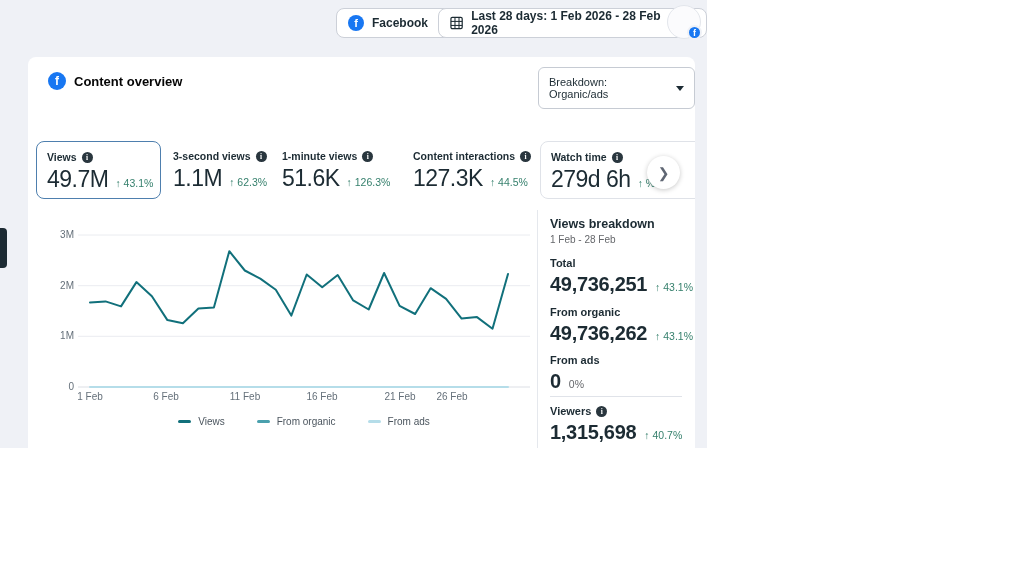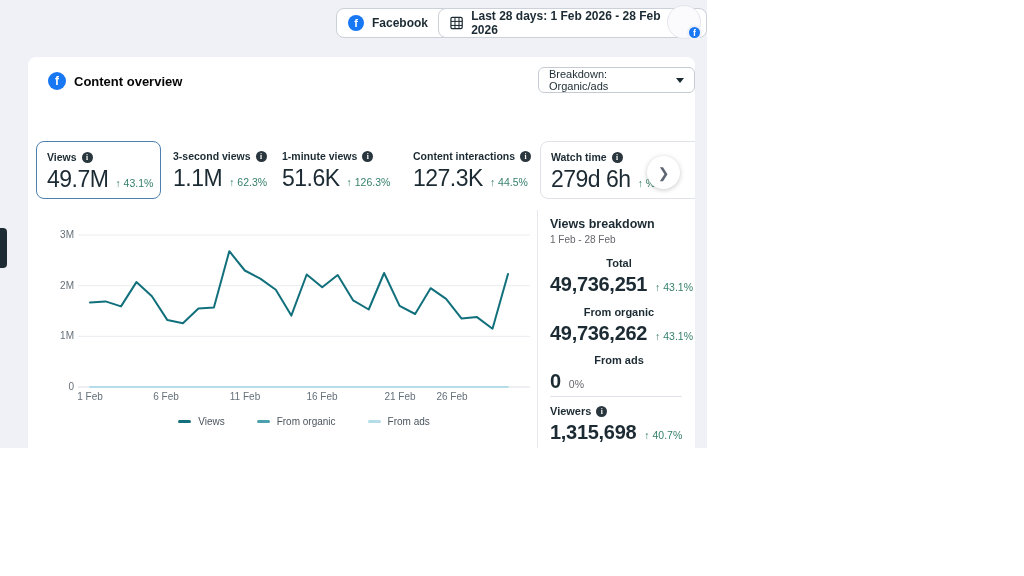--- a/index.html
+++ b/index.html
@@ -26,21 +26,21 @@
   .drawer-tab { position:absolute; left:0; top:228px; width:7px; height:40px; background:#1d2b34;
                 border-radius:0 4px 4px 0; cursor:pointer; }
 
   
   .card { position:absolute; left:28px; top:57px; width:667px; height:391px; background:#fff;
           border-radius:8px 8px 0 0; overflow:hidden; }
   .card-fb { position:absolute; left:20px; top:15px; width:18px; height:18px; border-radius:50%;
              background:#1877f2; color:#fff; font-size:12px; font-weight:700;
              display:flex; align-items:center; justify-content:center; }
   .card-title { position:absolute; left:46px; top:17px; font-size:13px; font-weight:700; color:#050505; }
-  .breakdown-pill { position:absolute; left:510px; top:10px; height:26px; display:flex; align-items:center;
+  .breakdown-pill { position:absolute; left:510px; top:10px; height:42px; display:flex; align-items:center;
                     gap:9px; border:1px solid #c6cbd3; border-radius:6px; padding:0 10px;
                     font-size:11px; color:#1c2b33; background:#fff; cursor:pointer; }
   .breakdown-pill .caret { border-top-width:5px; }
 
   
   .tabs { position:absolute; left:10px; top:46px; display:flex; align-items:center; gap:9px; }
   .tab { padding:6px 11px; font-size:11.5px; color:#44505a; border-radius:6px; cursor:pointer; }
   .tab.active { background:#e7f3ff; color:#1877f2; font-weight:700; }
 
   
@@ -68,21 +68,21 @@
   .legend { position:absolute; left:50px; top:359px; width:452px; display:flex; justify-content:center;
             gap:32px; align-items:center; }
   .legend-item { display:flex; align-items:center; gap:7px; font-size:10px; color:#4b555e; }
   .legend-dash { width:13px; height:3px; border-radius:2px; }
 
   
   .v-divider { position:absolute; left:509px; top:153px; bottom:0; width:1px; background:#e5e8ed; }
   .bp { position:absolute; left:522px; width:138px; }
   .bp-title { top:160px; font-size:12.5px; font-weight:700; color:#1c2b33; }
   .bp-range { top:177px; font-size:10px; color:#65676b; }
-  .bp-label { font-size:11px; font-weight:700; color:#1c2b33;text-align:center; }
+  .bp-label { font-size:11px; font-weight:700; color:#1c2b33; }
   .bp-value-row { display:flex; align-items:baseline; gap:8px; white-space:nowrap; }
   .bp-value { font-size:20px; font-weight:700; color:#1c2b33; letter-spacing:-0.3px; }
   .bp-change { font-size:10.5px; color:#36806d; }
   .bp-change.muted { color:#65676b; }
   .bp-hr { position:absolute; left:522px; top:339px; width:132px; height:1px; background:#e0e3e9; }
 </style>
 </head>
 <body>
 
 <div class="stage">

